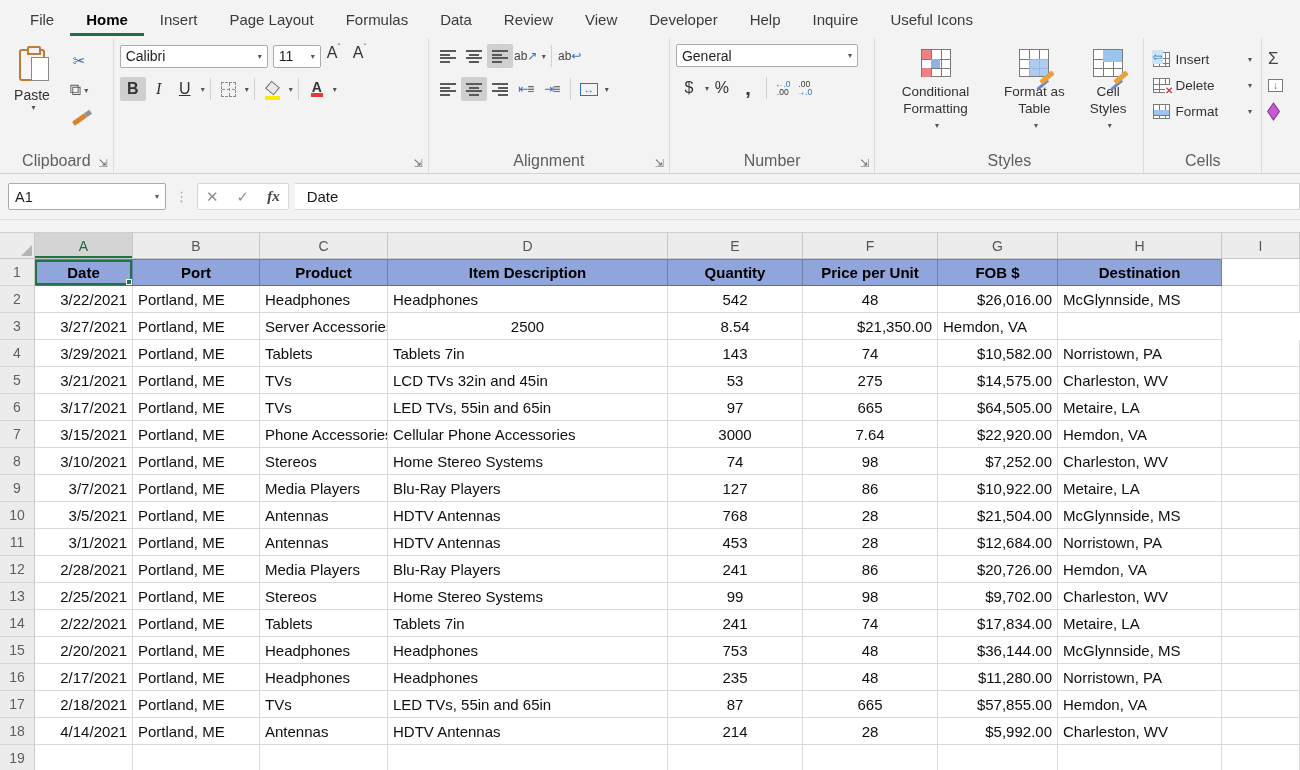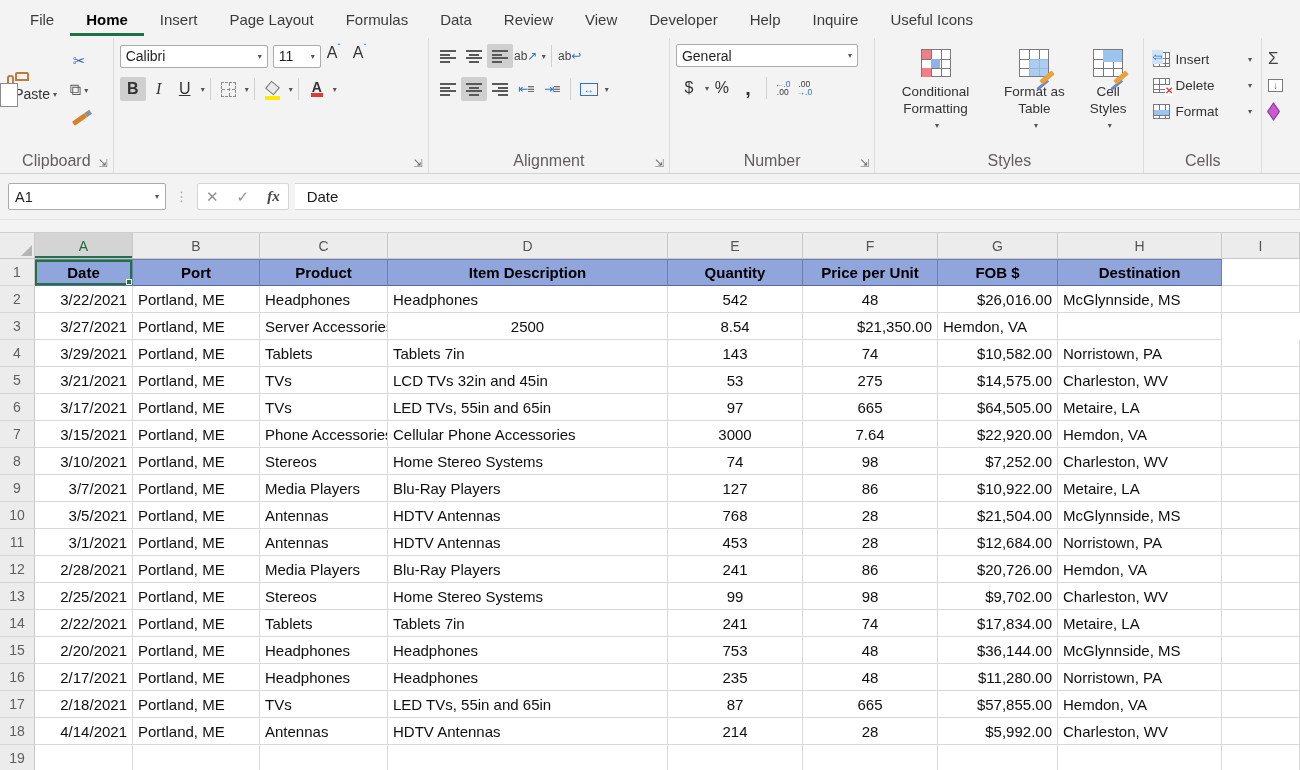--- a/index.html
+++ b/index.html
@@ -17,21 +17,21 @@
   .group { position:relative; display:flex; flex-direction:column; border-right:1px solid #dcdcdc; padding:6px 6px 0 6px; }
   .group-label { position:absolute; bottom:3px; left:0; right:0; text-align:center; font-size:16px; color:#605e5c; }
   .launcher { position:absolute; bottom:3px; right:5px; font-size:11px; color:#666; cursor:pointer; }
   .chev { font-size:8px; color:#555; margin-left:3px; }
   .btn { display:flex; align-items:center; cursor:pointer; border:1px solid transparent; border-radius:2px; }
   .pressed { background:#cfcfcf !important; }
 
   
   .g-clip { width:114px; }
   .clip-row { display:flex; gap:6px; }
-  .paste-btn { flex-direction:row; width:52px; height:96px; justify-content:flex-start; padding-top:4px; font-size:14px; color:#333; }
+  .paste-btn { flex-direction:column; width:52px; height:96px; justify-content:flex-start; padding-top:4px; font-size:14px; color:#333; }
   .clipboard-ic { width:26px; height:32px; border:2px solid #c07b3a; border-radius:3px; position:relative; background:#f8f6f4; margin-bottom:6px; }
   .clipboard-ic::before { content:""; position:absolute; top:-5px; left:6px; width:10px; height:5px; border:2px solid #c07b3a; border-radius:2px 2px 0 0; background:#f3f3f3; }
   .clipboard-ic::after { content:""; position:absolute; right:-6px; top:6px; width:16px; height:22px; background:#fff; border:1px solid #8a8a8a; }
   .mini-col { display:flex; flex-direction:column; gap:7px; padding-top:6px; }
   .mini { font-size:15px; width:30px; height:22px; display:flex; align-items:center; justify-content:center; cursor:pointer; }
   .scissors { color:#3b6fb5; }
   .copy-ic { color:#5a5a5a; font-size:16px; }
   .fp-brush { width:15px; height:5px; background:#d8822a; transform:rotate(-35deg); border-radius:1px; position:relative; }
   .fp-brush::after { content:""; position:absolute; right:-6px; top:0; width:6px; height:5px; background:#8d9099; }
 

